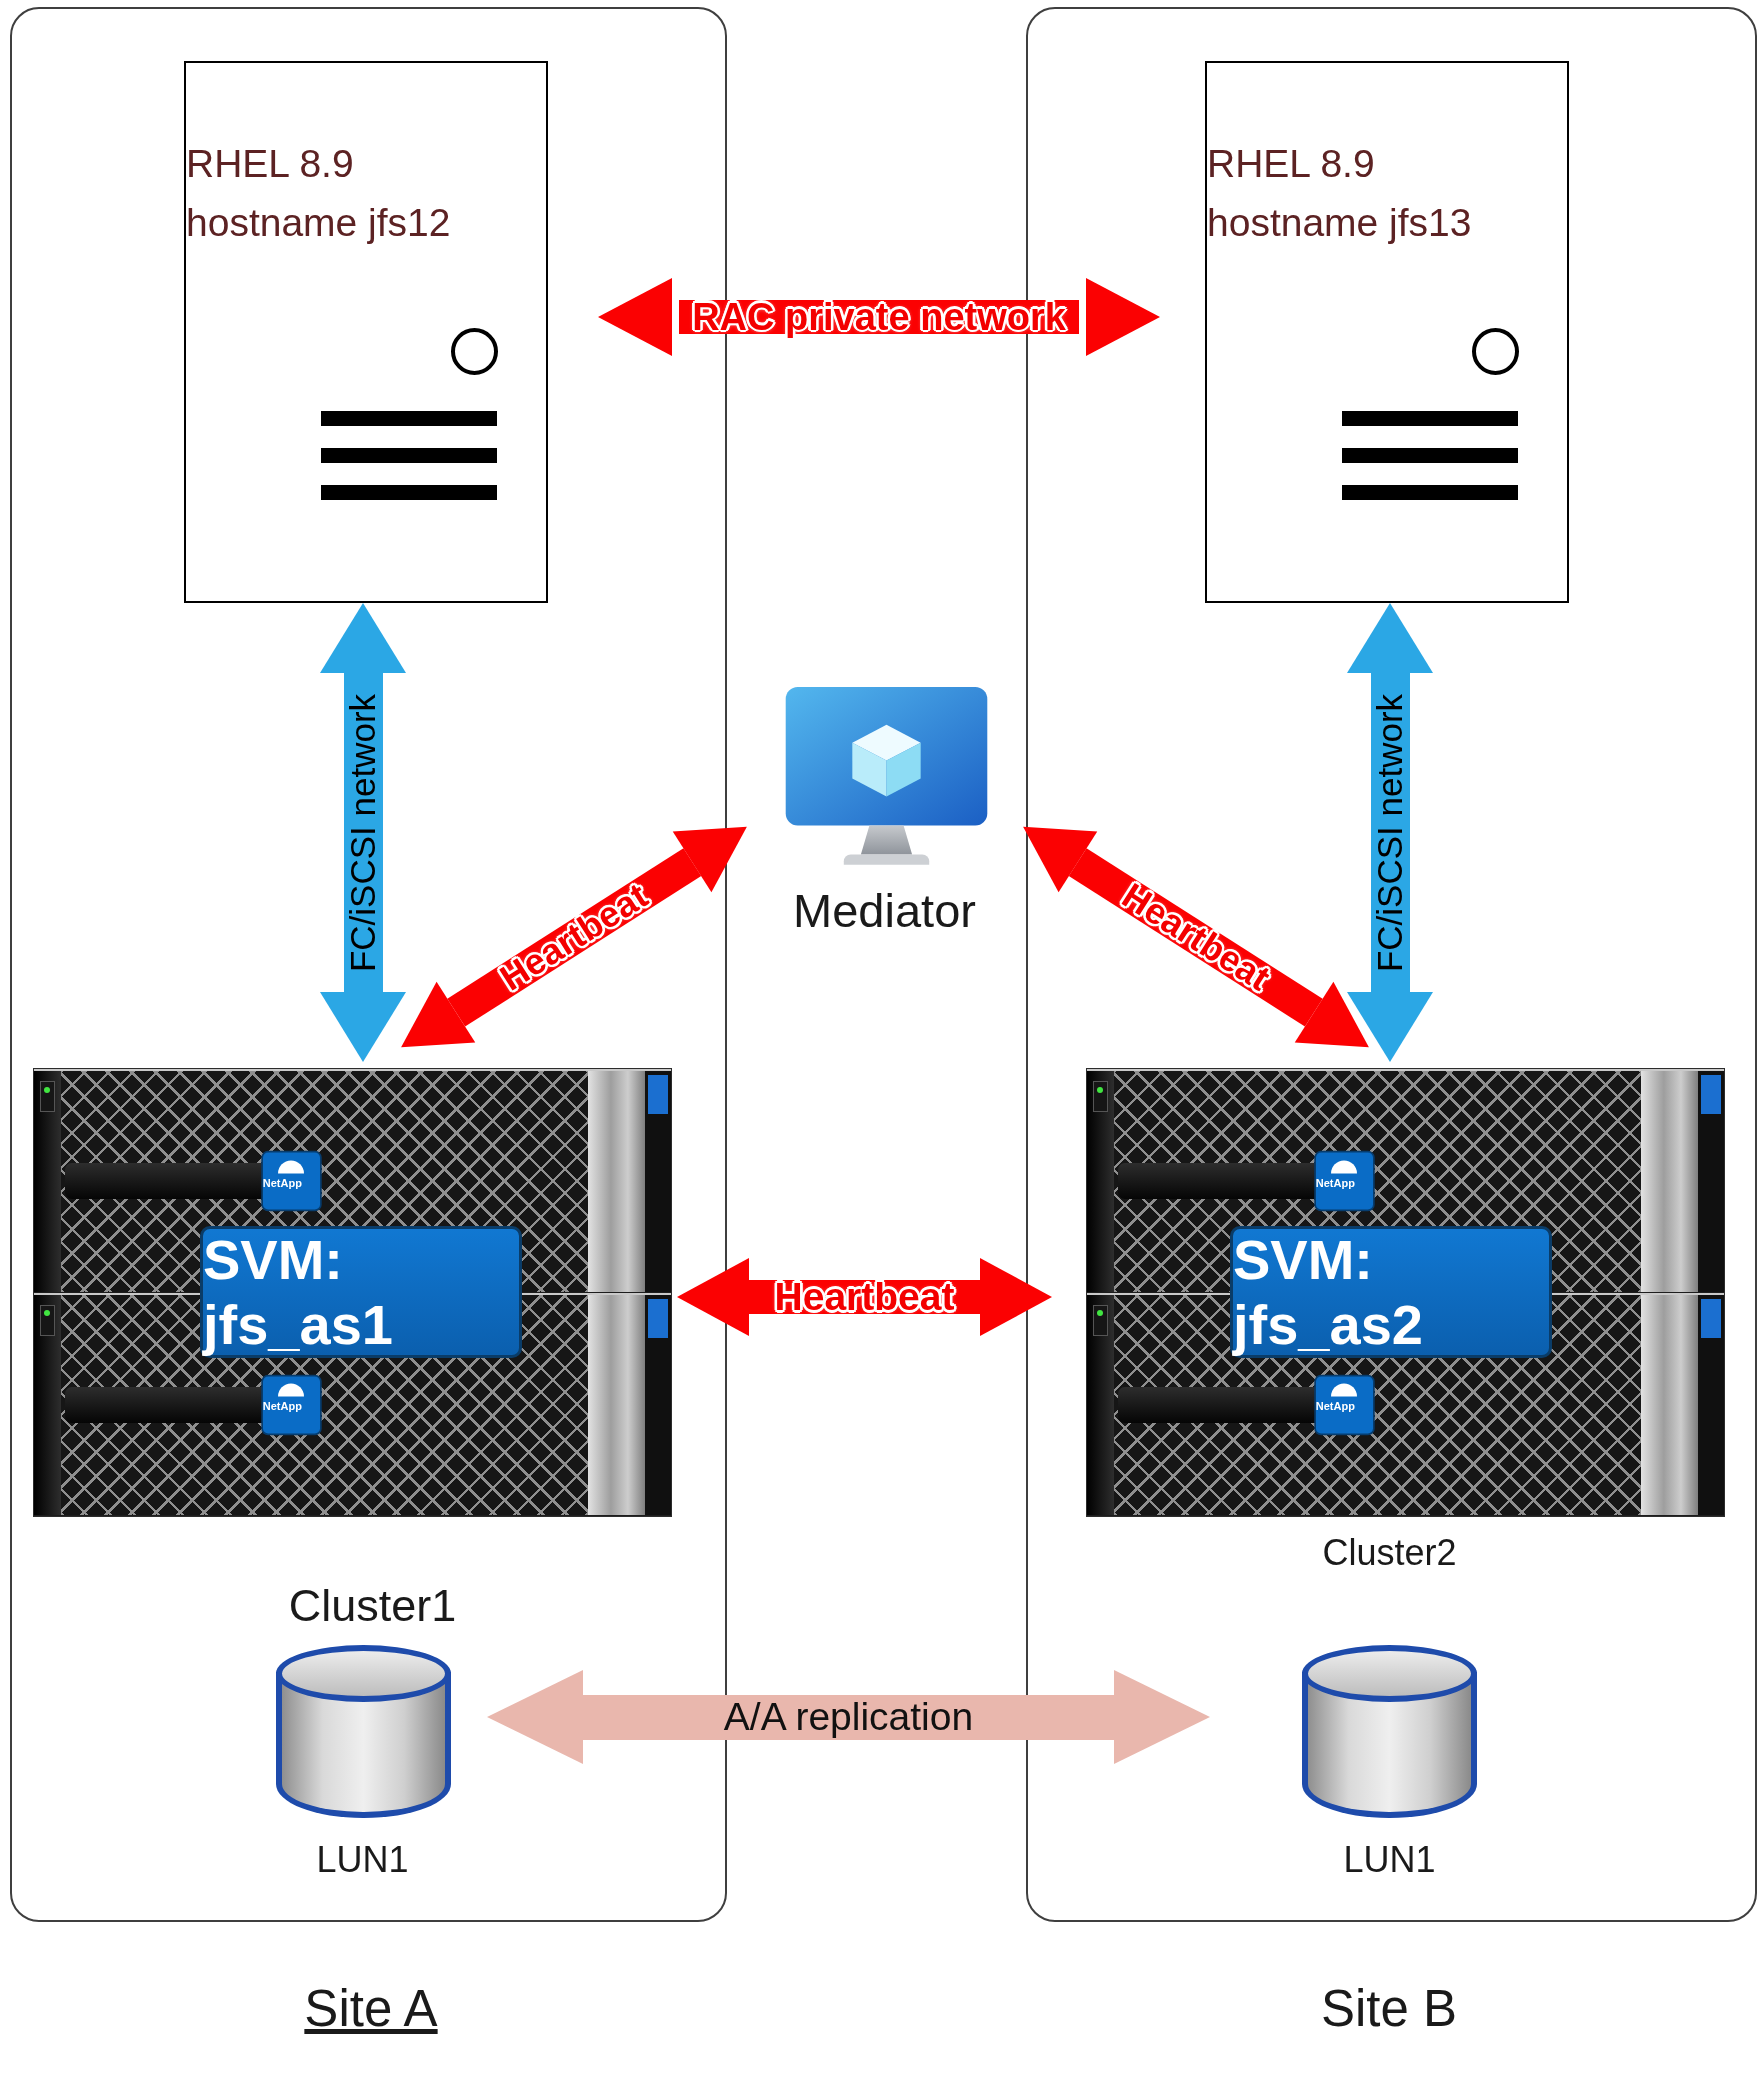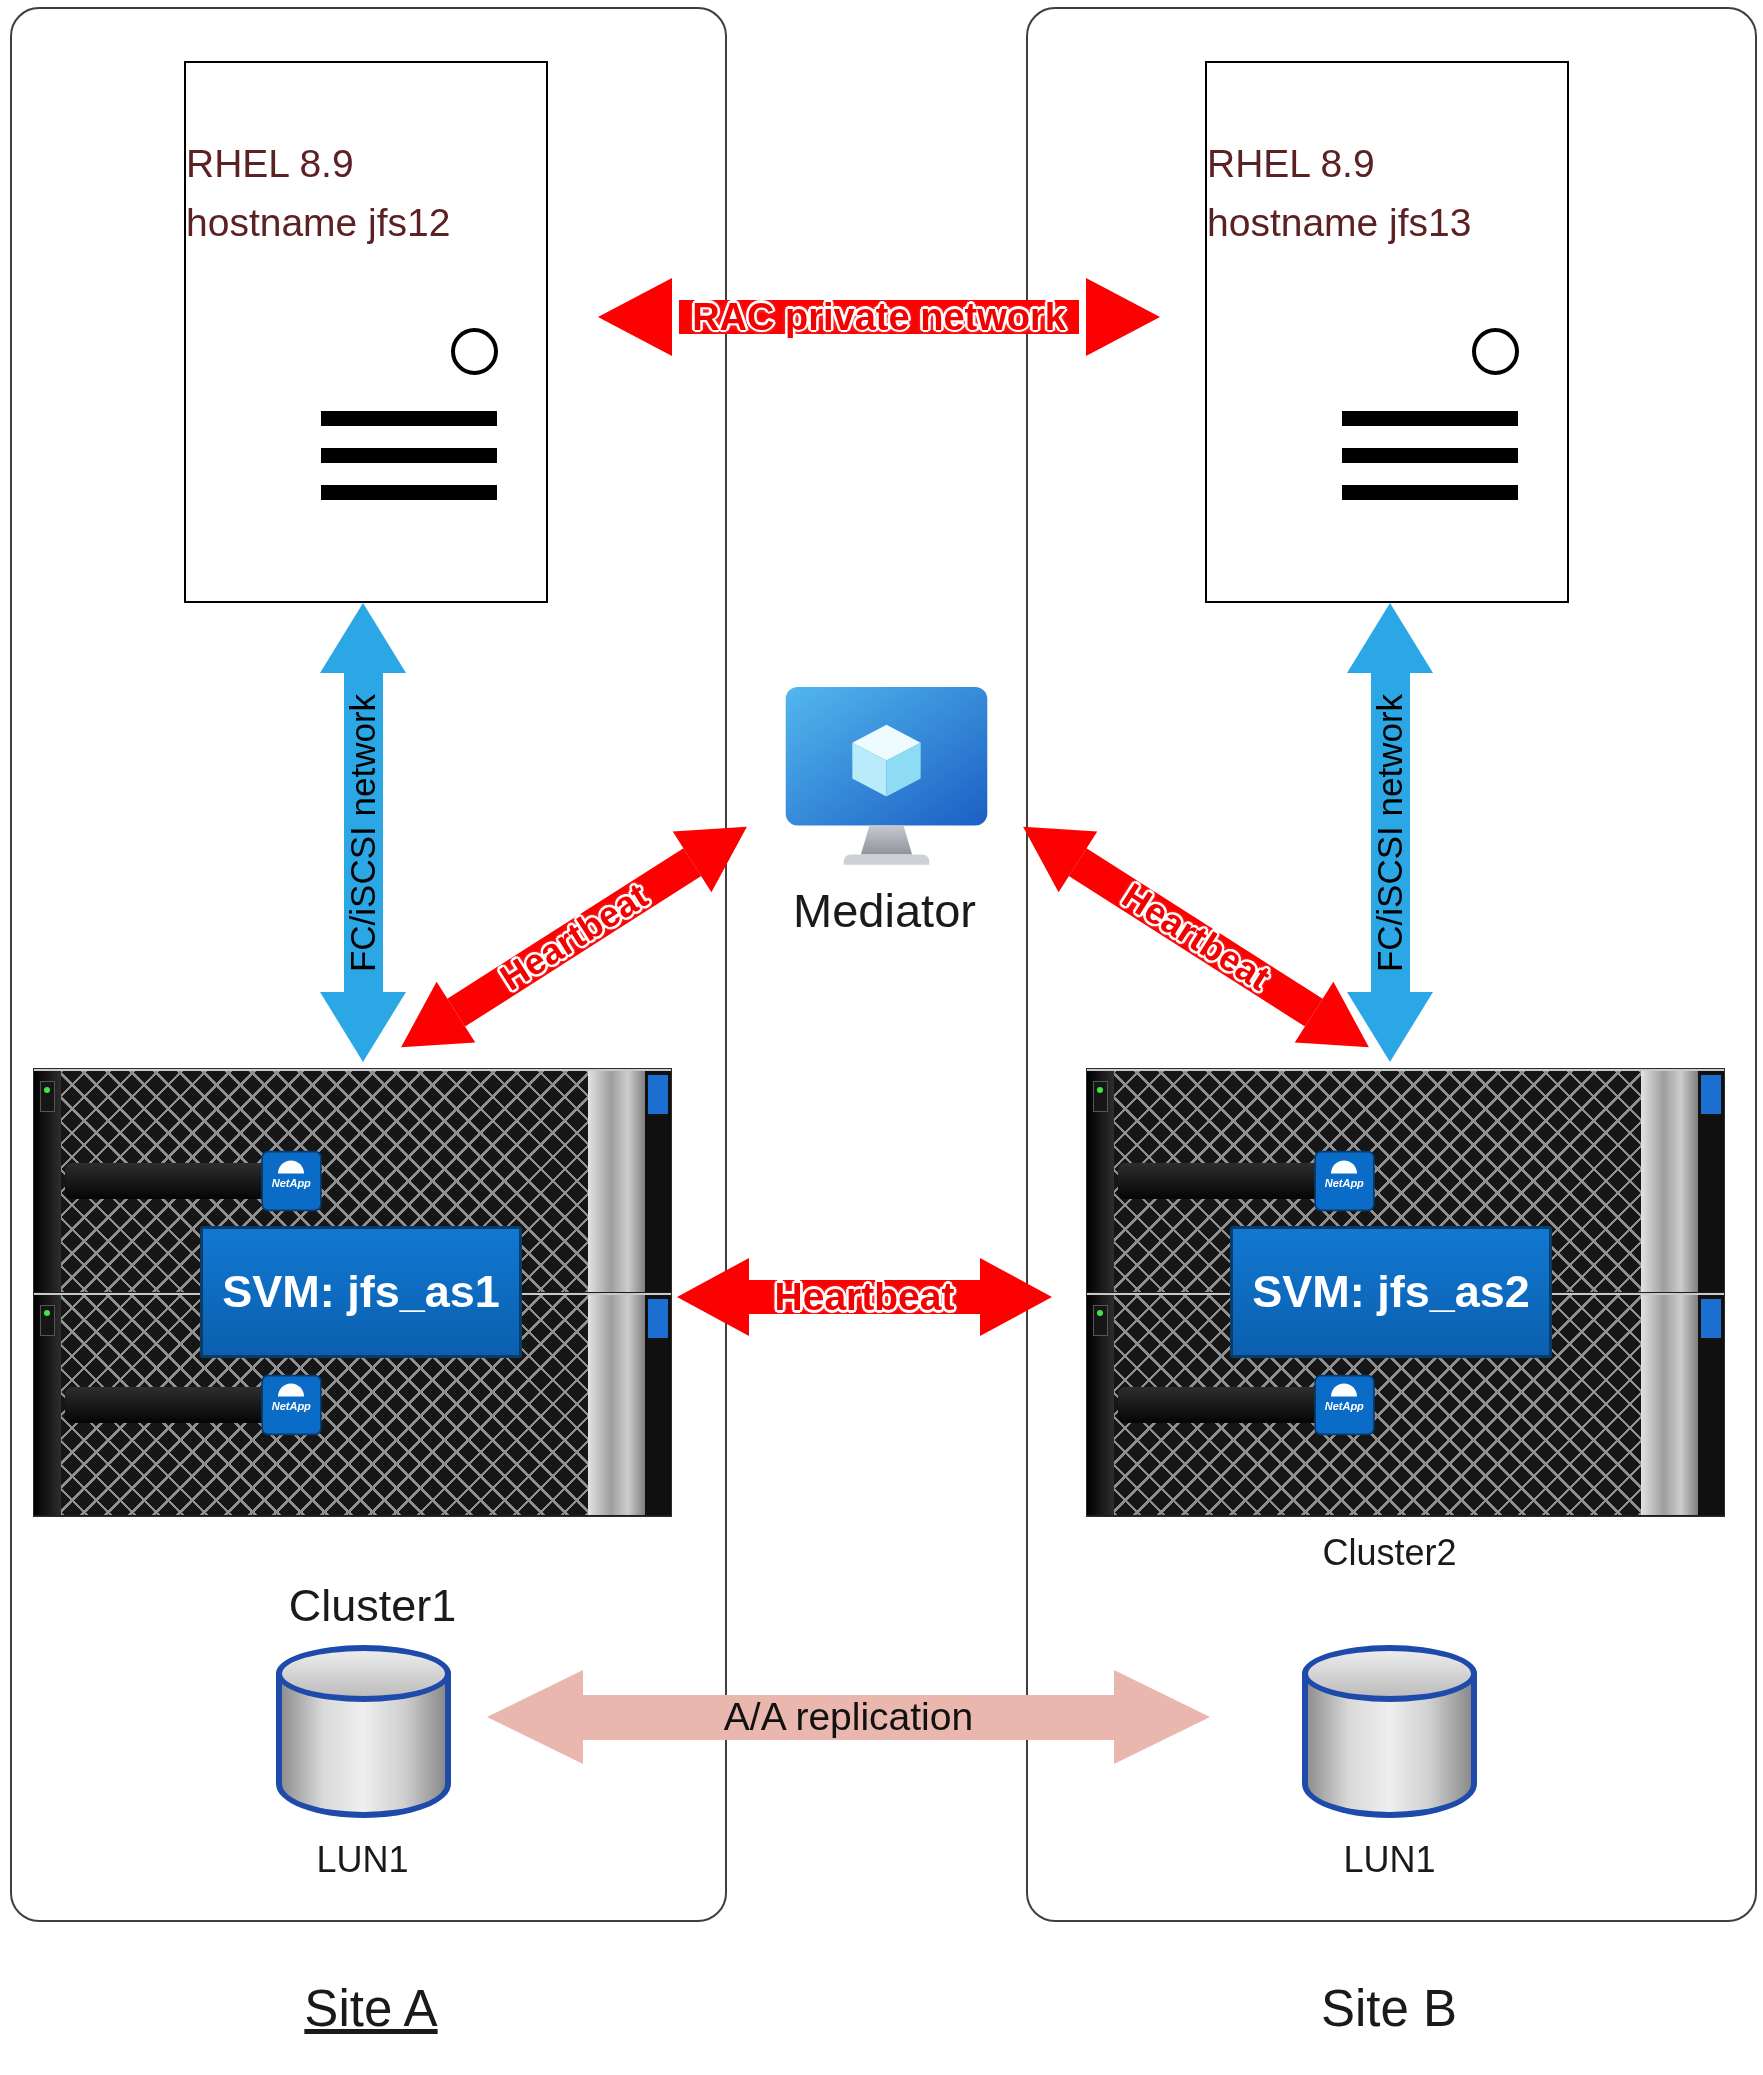--- a/index.html
+++ b/index.html
@@ -56,24 +56,24 @@
   .rail-l{width:27px;background:linear-gradient(90deg,#000 0%,#2e2e2e 100%);}
   .led-panel{width:13.7px;height:29px;margin:10.3px auto 0;background:#161616;border:0.9px solid #555;position:relative;}
   .led-panel::after{content:"";position:absolute;left:3.4px;top:4.3px;width:6px;height:6px;border-radius:50%;background:#41e641;}
   .grille{flex:1;background-color:#161616;background-image:repeating-linear-gradient(45deg,#8f8f8f 0 2.6px,transparent 2.6px 17px),repeating-linear-gradient(-45deg,#8f8f8f 0 2.6px,transparent 2.6px 17px);}
   .col-r{width:57px;background:linear-gradient(90deg,#e2e2e2,#9e9e9e 40%,#cdcdcd 70%,#7f7f7f);}
   .rail-r{width:26px;background:#101010;position:relative;}
   .aff-tag{position:absolute;top:4.3px;left:2.6px;width:20.5px;height:39px;background:#1b6fd0;}
   .handle{position:absolute;left:31px;top:50%;transform:translateY(-50%);width:248px;height:36px;background:linear-gradient(180deg,#2d2d2d,#050505);border-radius:6.8px;}
   .nlogo{position:absolute;right:-6.8px;top:50%;transform:translateY(-50%);width:57px;height:57px;background:#0a6cc6;border-radius:5.1px;box-shadow:0 0 0 1.7px #063c6e;}
   .n-arch{display:block;width:26px;height:13px;margin:7.7px auto 2.6px;background:#fff;border-radius:13px 13px 0 0;}
-  .n-text{display:block;color:#fff;font-size:11px;text-align:center;font-weight:bold;font-style:italic;}
-
-  
-  .svm-badge{position:absolute;width:322px;height:132px;background:linear-gradient(180deg,#1178d2,#0b5fae);border:3.4px solid #0a3c68;border-radius:3px;display:flex;align-items:center;justify-content:center;color:#fff;font-size:45px;font-weight:bold;box-sizing:border-box;}
+  .n-text{display:block;color:#fff;font-size:11px;font-weight:bold;}
+
+  
+  .svm-badge{position:absolute;width:322px;height:132px;background:linear-gradient(180deg,#1178d2,#0b5fae);border:3.4px solid #0a3c68;border-radius:10px;display:flex;align-items:center;justify-content:center;color:#fff;font-size:56px;font-weight:bold;box-sizing:border-box;}
   #svm-a{left:200px;top:1226px;}
   #svm-b{left:1230px;top:1226px;}
 
   
   .caption{position:absolute;text-align:center;color:#1a1a1a;}
   #cluster-a-label{left:244px;top:1532px;width:257px;font-size:45px;margin-top:48px;}
   #cluster-b-label{left:1261px;top:1532px;width:257px;font-size:36px;}
   #mediator-label{left:756px;top:883px;width:257px;font-size:47px;}
   #lun-a-label{left:277px;top:1839px;width:171px;font-size:36px;}
   #lun-b-label{left:1304px;top:1839px;width:171px;font-size:36px;}

